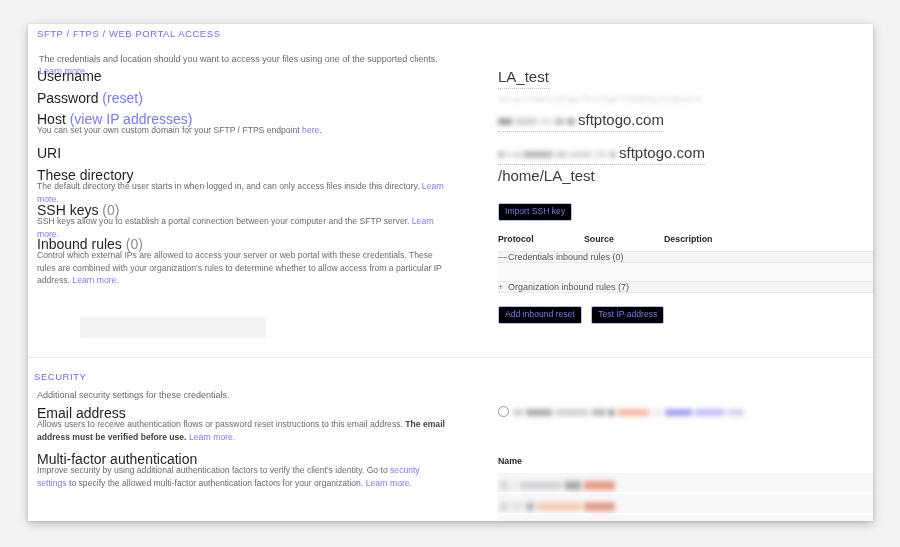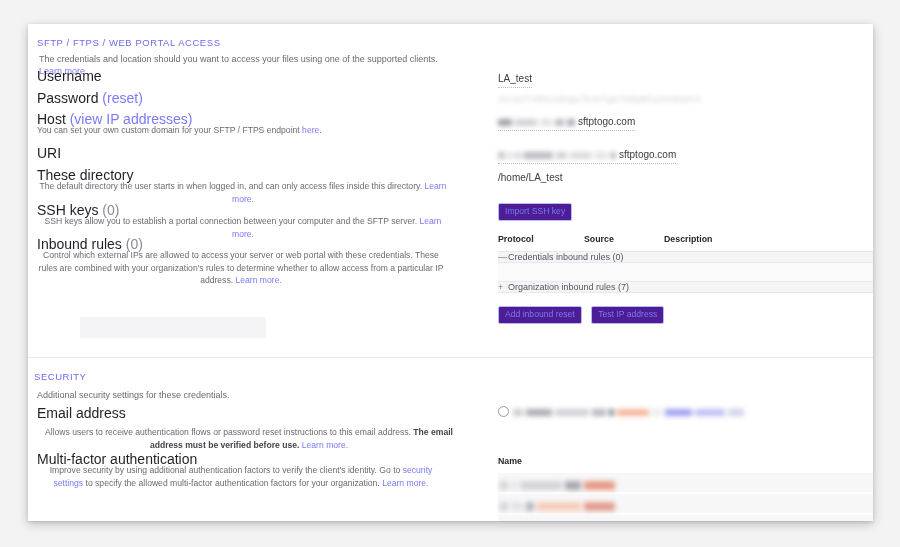--- a/index.html
+++ b/index.html
@@ -39,50 +39,49 @@
     color:#1f2024;
     font-weight:400;
   }
   .label .muted{color:#8a8a93;}
   .desc{
     font-size:8.6px;
     color:#6a6a72;
     line-height:1.48;
     margin-top:4px;
     max-width:412px;
-    text-align:center;
   }
   .desc b{color:#44444c;font-weight:700;}
   a.lnk{color:#7b79f5;text-decoration:none;}
   .lbl-lnk{color:#7b79f5;}
 
   
   .rcol{position:absolute;left:470px;}
   .val{
-    font-size:10px;
+    font-size:15px;
     color:#3b3c42;
     border-bottom:1px dotted #bdbdc4;
     display:inline-block;
     padding-bottom:1px;
     line-height:1.25;
   }
   .blur{
     display:inline-block;
     vertical-align:middle;
     filter:blur(2.4px);
     opacity:0.85;
   }
   .blur-pwd{filter:blur(2.2px);opacity:0.5;}
   .bbox{display:inline-block;height:7px;border-radius:1px;vertical-align:middle;margin-right:3px;}
 
   .btn{
     display:inline-block;
     border:1px solid #b9b8f7;
     color:#7b79f5;
-    background:#4c1d95;
+    background:#000000;
     font-size:8.6px;
     padding:3px 6px 4px 6px;
     border-radius:2px;
     line-height:1;
     margin-right:5px;
     white-space:nowrap;
   }
 
   table.rules{border-collapse:collapse;width:404px;}
   table.rules th{
@@ -116,21 +115,21 @@
     border:1px solid #9a9aa2;vertical-align:middle;margin-right:4px;
   }
 </style>
 </head>
 <body>
 
 <div class="card">
 
   <div class="section">
 
-    <div style="position:absolute;left:9px;top:13px;" class="sec-title">SFTP / FTPS / WEB PORTAL ACCESS</div>
+    <div style="position:absolute;left:9px;top:4px;" class="sec-title">SFTP / FTPS / WEB PORTAL ACCESS</div>
     <div class="sec-sub" style="position:absolute;left:11px;top:24px;width:420px;">
       <span>The credentials and location should you want to access your files using one of the supported clients.</span>
       <a class="lnk" href="#">Learn more.</a>
     </div>
 
     <div class="label" style="position:absolute;left:9px;top:44px;">Username</div>
     <div class="rcol" style="top:44px;">
       <span class="val">LA_test</span>
     </div>
 
@@ -224,21 +223,21 @@
   </div>
 
   <div class="divider" style="position:absolute;left:0;top:333px;"></div>
 
   <div class="section">
 
     <div class="sec-title" style="position:absolute;left:6px;top:347px;">SECURITY</div>
     <div class="sec-sub" style="position:absolute;left:9px;top:360px;">Additional security settings for these credentials.</div>
 
     <div class="label" style="position:absolute;left:9px;top:381px;">Email address</div>
-    <div class="desc" style="position:absolute;left:9px;top:394px;margin:8px;width:408px;">
+    <div class="desc" style="position:absolute;left:9px;top:394px;margin:0;width:408px;">
       <span>Allows users to receive authentication flows or password reset instructions to this email address. </span><b>The email address must be verified before use.</b>
       <a class="lnk" href="#">Learn more.</a>
     </div>
     <div class="rcol" style="top:378px;">
       <span class="circ"></span><span class="blur"><span class="bbox" style="width:10px;background:#c2c2c8;"></span><span class="bbox" style="width:26px;background:#9c9ca4;"></span><span class="bbox" style="width:34px;background:#c8c8ce;"></span><span class="bbox" style="width:14px;background:#a8a8b0;"></span><span class="bbox" style="width:5px;background:#70707a;"></span><span class="bbox" style="width:32px;background:#f3a98a;"></span><span class="bbox" style="width:10px;background:#e7e7ea;"></span><span class="bbox" style="width:27px;background:#8f8ef0;"></span><span class="bbox" style="width:30px;background:#b4b3f3;"></span><span class="bbox" style="width:16px;background:#c9c9e8;"></span></span>
     </div>
 
     <div class="label" style="position:absolute;left:9px;top:427px;">Multi-factor authentication</div>
     <div class="desc" style="position:absolute;left:9px;top:440px;margin:0;width:408px;">
       <span>Improve security by using additional authentication factors to verify the client's identity. Go to </span><a class="lnk" href="#">security settings</a><span> to specify the allowed multi-factor authentication factors for your organization. </span><a class="lnk" href="#">Learn more.</a>

